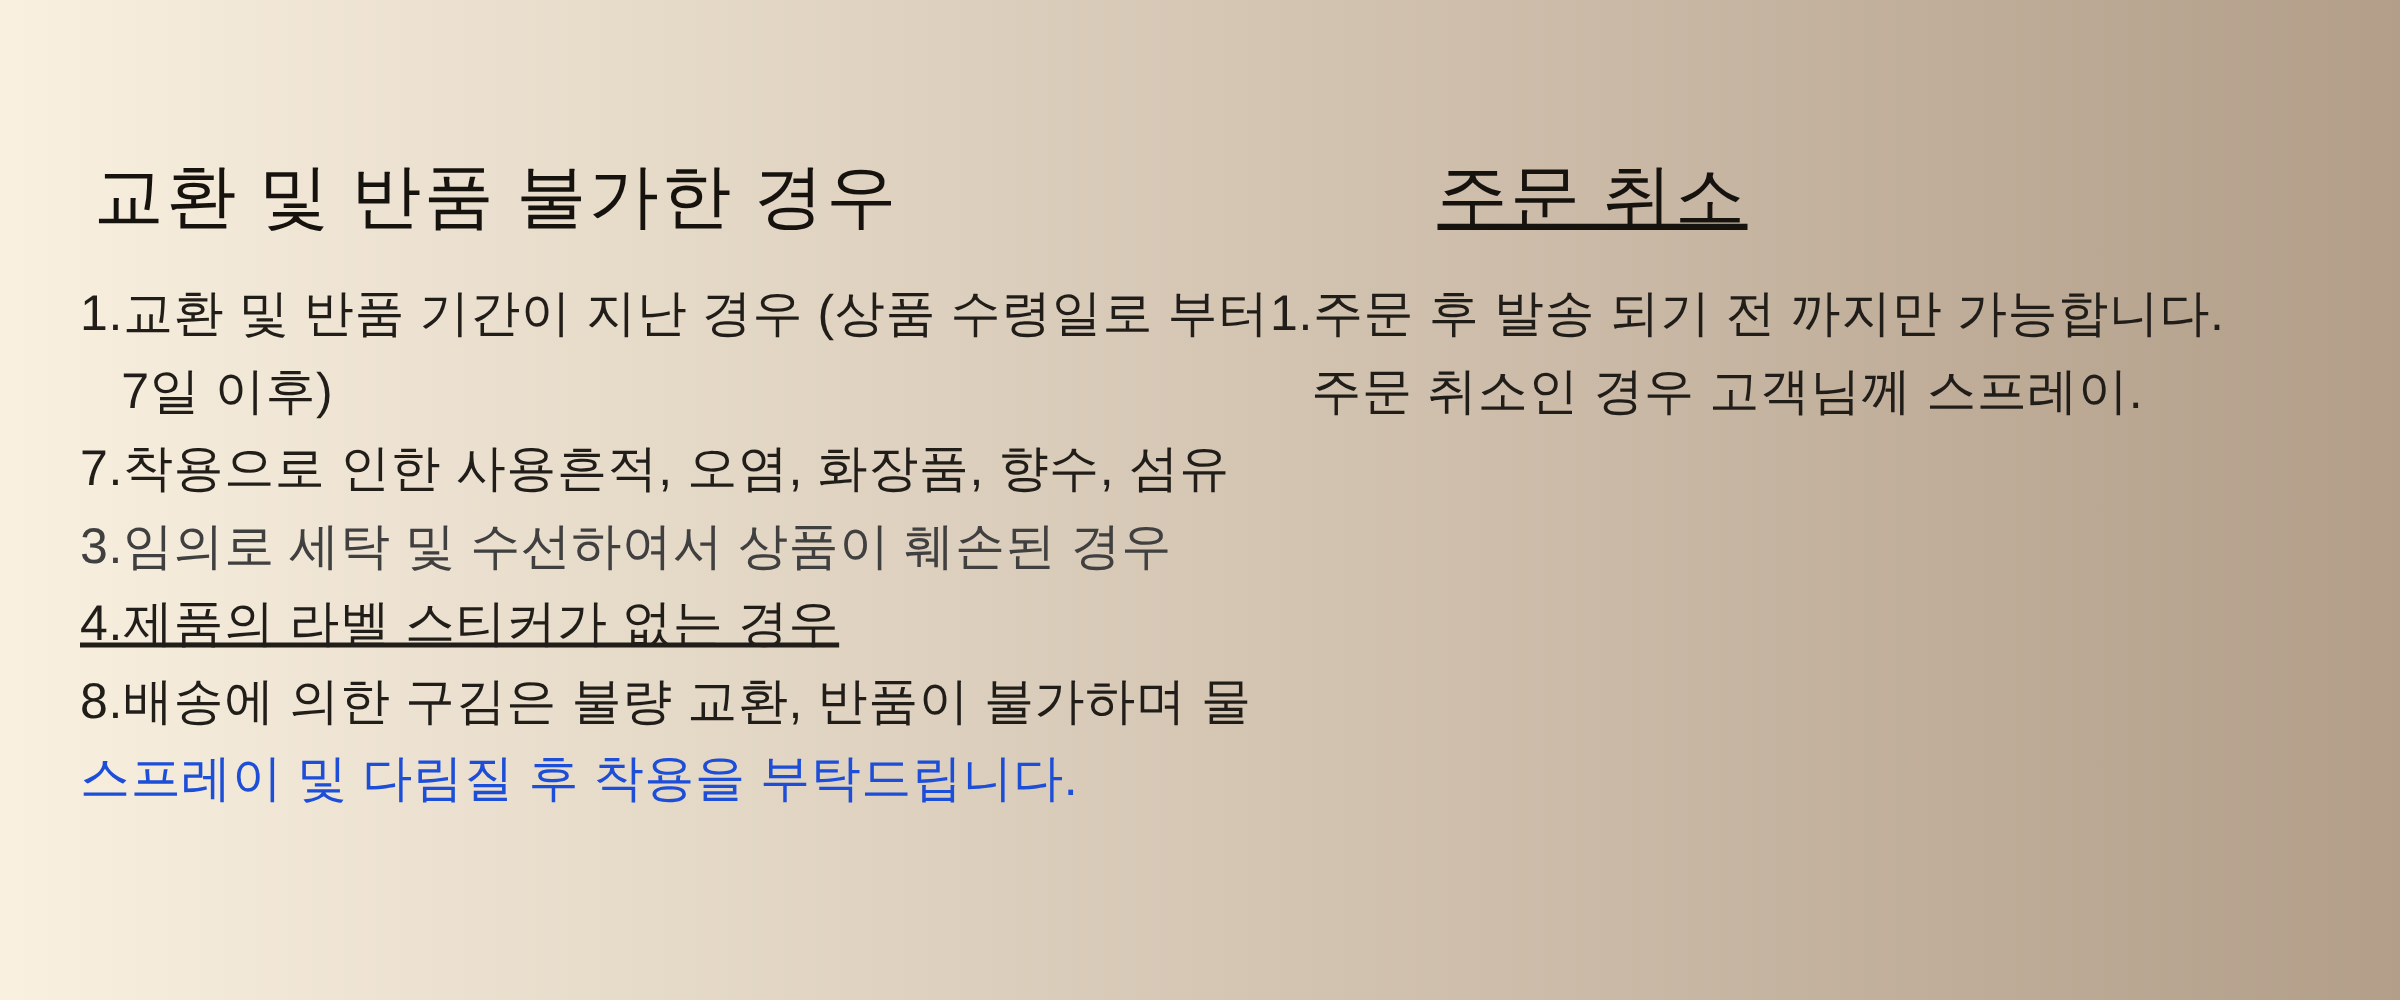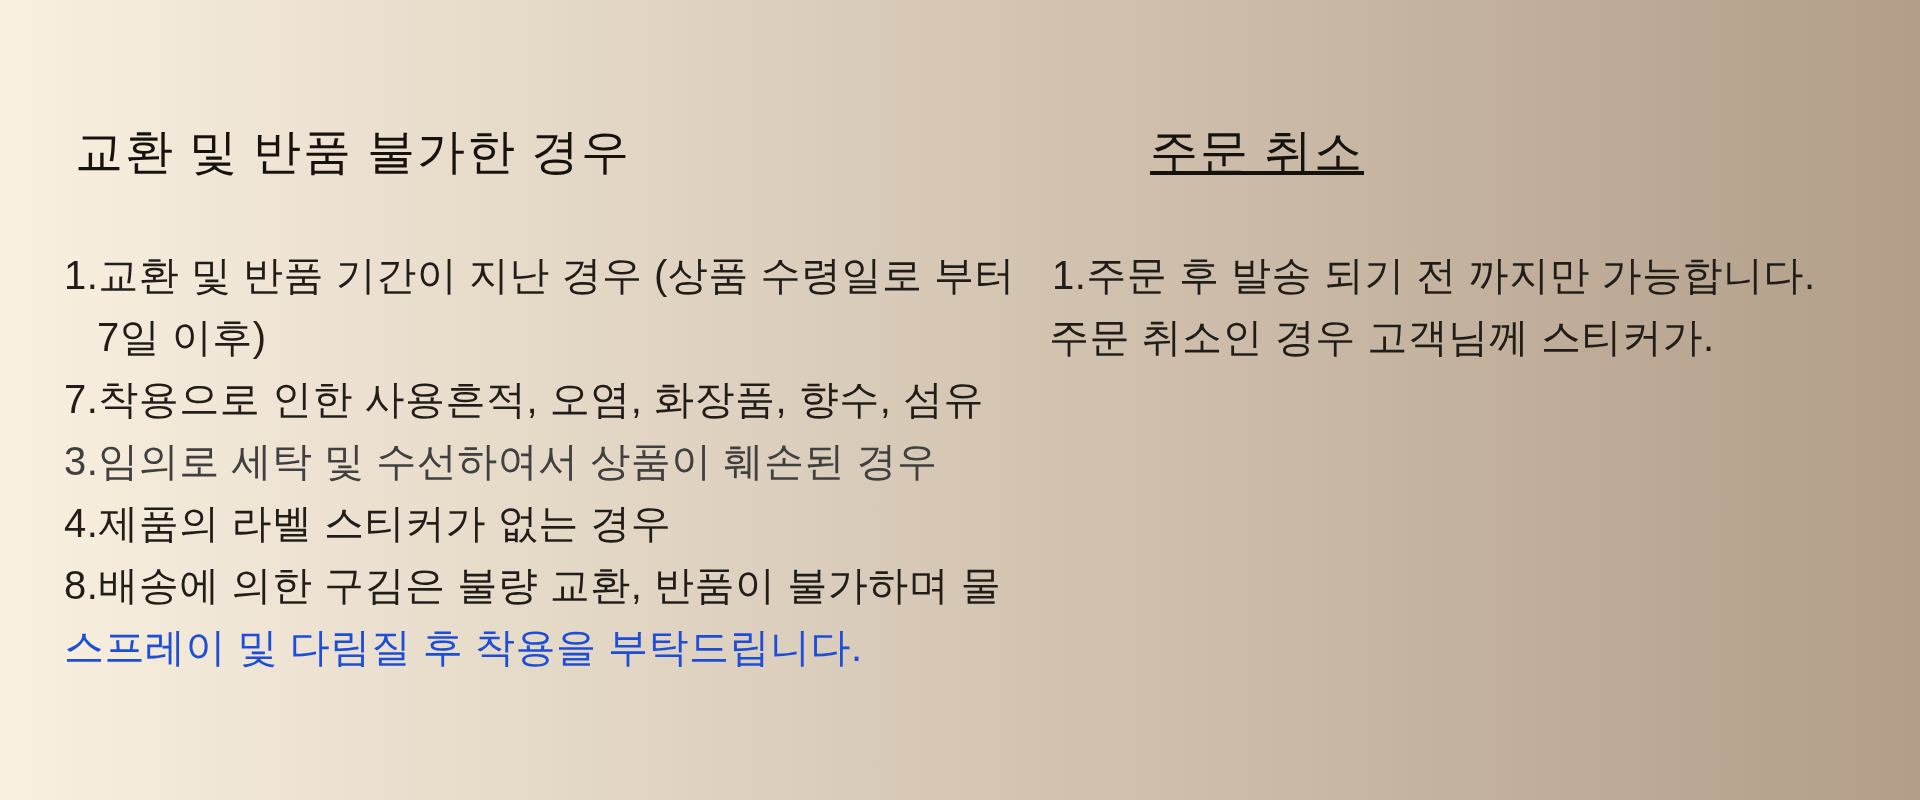--- a/index.html
+++ b/index.html
@@ -18,29 +18,29 @@
     inset: 0;
   }
   .section {
     position: absolute;
     top: 0;
   }
   .section-title {
     position: absolute;
     top: 76px;
     font-family: "Liberation Serif", "DejaVu Serif", serif;
-    font-size: 48px;
+    font-size: 56px;
     font-weight: 500;
     line-height: 88px;
     letter-spacing: 2px;
     white-space: nowrap;
   }
   .line-list {
     position: absolute;
-    top: 244px;
+    top: 220px;
   }
   .policy-line {
     height: 62px;
     line-height: 62px;
     font-size: 40px;
     font-weight: 300;
     letter-spacing: 0.5px;
     white-space: nowrap;
   }
   .indent-1 { padding-left: 33px; }
@@ -56,27 +56,27 @@
 
 <div class="page">
 
   <div class="section">
     <h1 id="left-title" class="section-title" style="color: rgb(22, 18, 14);">교환 및 반품 불가한 경우</h1>
     <div id="left-list" class="line-list">
         <div class="policy-line" style="color: rgb(33, 30, 26);">1.교환 및 반품 기간이 지난 경우 (상품 수령일로 부터</div>
         <div class="policy-line indent-1" style="color: rgb(33, 30, 26);">7일 이후)</div>
         <div class="policy-line" style="color: rgb(33, 30, 26);">7.착용으로 인한 사용흔적, 오염, 화장품, 향수, 섬유</div>
         <div class="policy-line" style="color: #404040;">3.임의로 세탁 및 수선하여서 상품이 훼손된 경우</div>
-        <div class="policy-line" style="color: rgb(33, 30, 26);">4.제품의 라벨 스티커가 없는 경우</div>
+        <div class="policy-line" style="color: rgb(33, 30, 26); text-decoration: underline;">4.제품의 라벨 스티커가 없는 경우</div>
         <div class="policy-line" style="color: rgb(33, 30, 26);">8.배송에 의한 구김은 불량 교환, 반품이 불가하며 물</div>
         <div class="policy-line" style="color: #1d4ed8;">스프레이 및 다림질 후 착용을 부탁드립니다.</div>
       </div>
   </div>
 
   <div class="section">
     <h1 id="right-title" class="section-title" style="color: rgb(22, 18, 14);">주문 취소</h1>
     <div id="right-list" class="line-list">
-        <div class="policy-line" style="color: rgb(33, 30, 26); margin-left: 36px;">1.주문 후 발송 되기 전 까지만 가능합니다.</div>
-        <div class="policy-line indent-1" style="color: rgb(33, 30, 26);">주문 취소인 경우 고객님께 스티커가.</div>
+        <div class="policy-line" style="color: rgb(33, 30, 26);">1.주문 후 발송 되기 전 까지만 가능합니다.</div>
+        <div class="policy-line indent-1" style="color: rgb(33, 30, 26);">주문 취소인 경우 고객님께 스프레이.</div>
       </div>
   </div>
 
 </div>
 
 </body></html>

